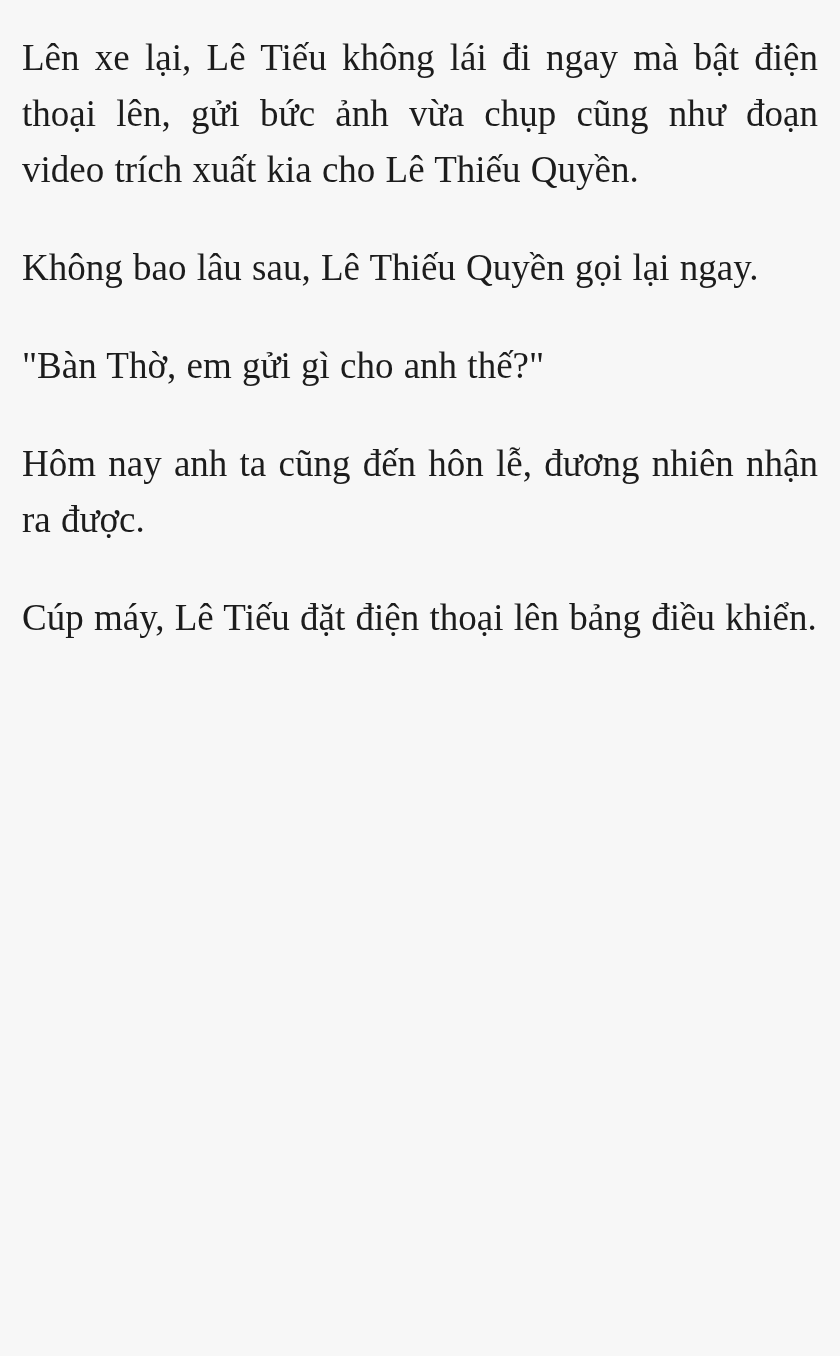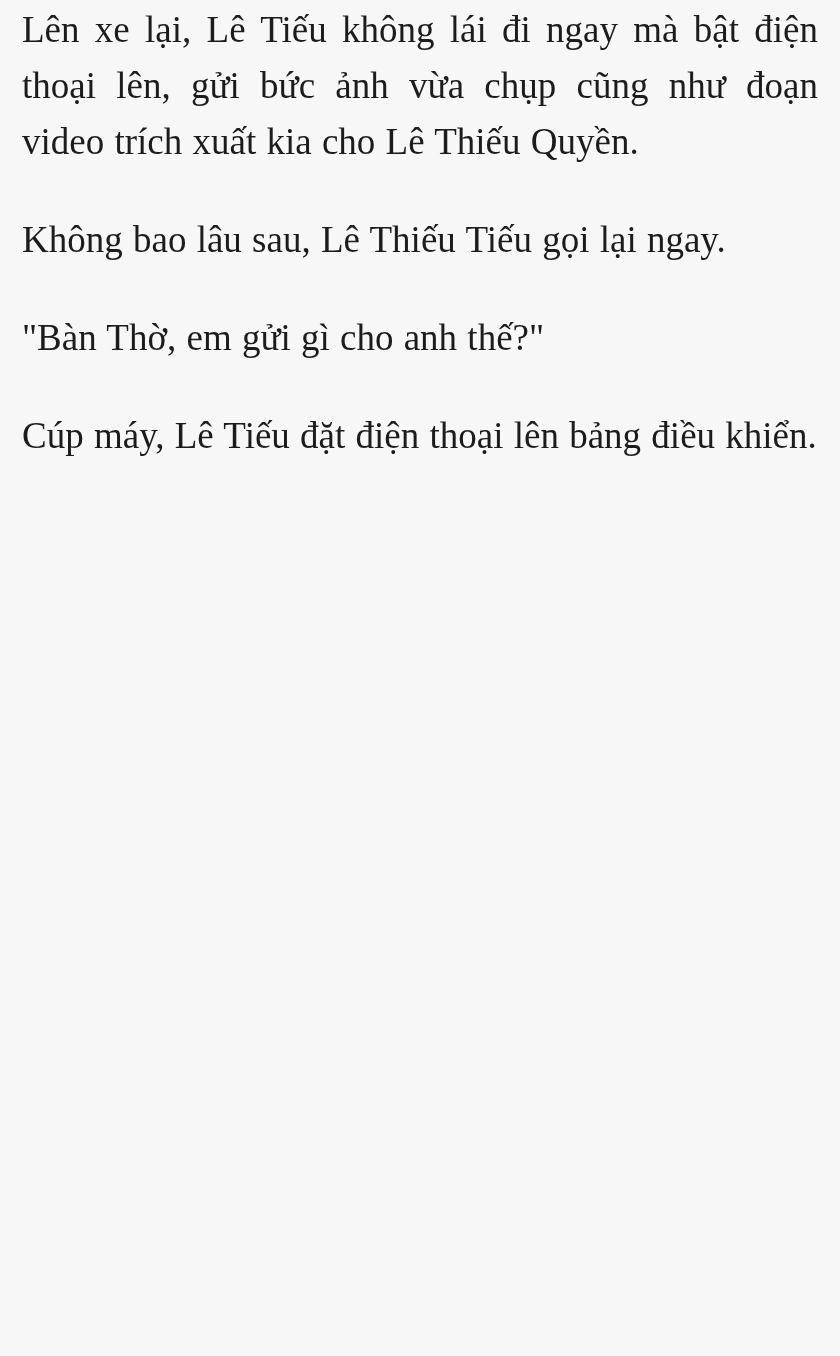--- a/index.html
+++ b/index.html
@@ -9,37 +9,38 @@
   body {
     width: 840px;
     min-height: 1356px;
     background: #f7f7f7;
     overflow: hidden;
   }
   .reader-page {
     box-sizing: border-box;
     width: 840px;
     min-height: 1356px;
-    padding: 2px 22px 24px 22px;
+    padding: 30px 22px 24px 22px;
   }
   .reader-page p {
     margin: 0 0 42px 0;
     font-family: "Liberation Serif", "DejaVu Serif", serif;
     font-size: 37px;
     line-height: 56px;
     color: #1c1c1c;
     text-align: justify;
     word-spacing: 1px;
     -webkit-font-smoothing: antialiased;
   }
   .reader-page p:last-child {
     margin-bottom: 12px;
   }
 </style>
 </head>
 <body>
 
 <main class="reader-page">
   <p>Lên xe lại, Lê Tiếu không lái đi ngay mà bật điện thoại lên, gửi bức ảnh vừa chụp cũng như đoạn video trích xuất kia cho Lê Thiếu Quyền.</p>
-  <p>Không bao lâu sau, Lê Thiếu Tiếu gọi lại ngay.</p>
+  <p>Không bao lâu sau, Lê Thiếu Quyền gọi lại ngay.</p>
   <p>"Bàn Thờ, em gửi gì cho anh thế?"</p>
+  <p>Hôm nay anh ta cũng đến hôn lễ, đương nhiên nhận ra được.</p>
   <p>Cúp máy, Lê Tiếu đặt điện thoại lên bảng điều khiển.</p>
 </main>
 
 </body></html>

